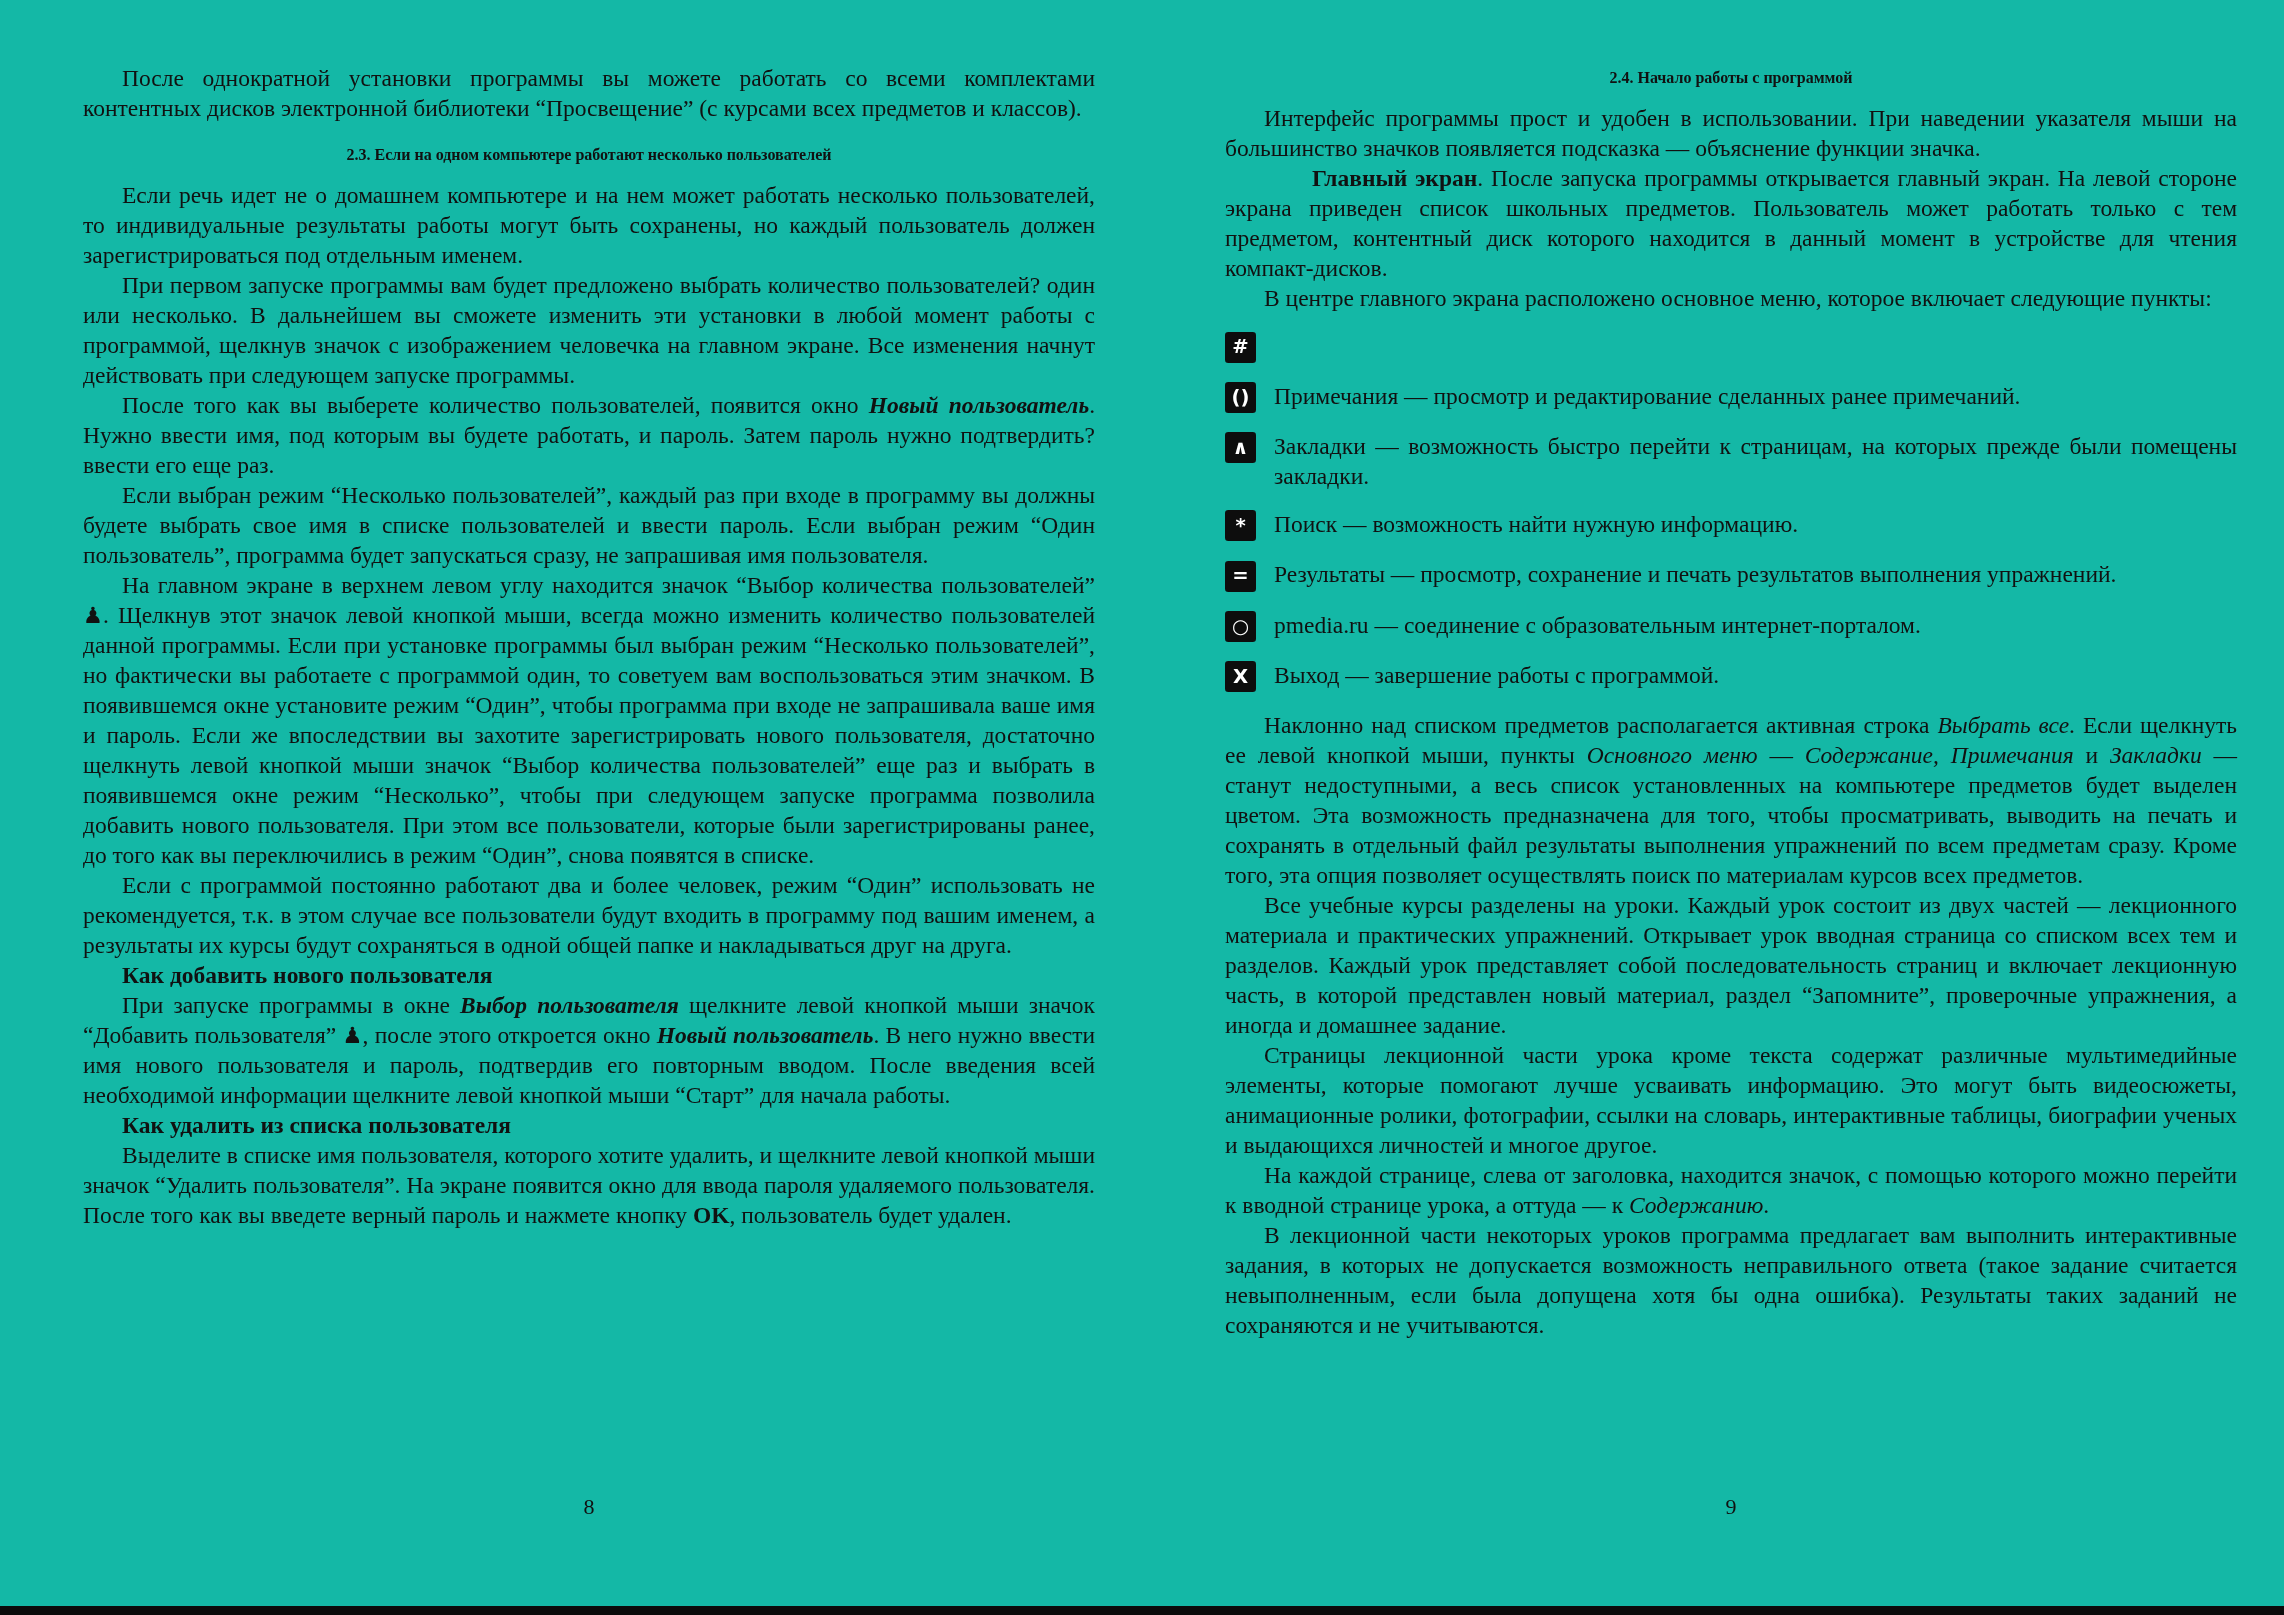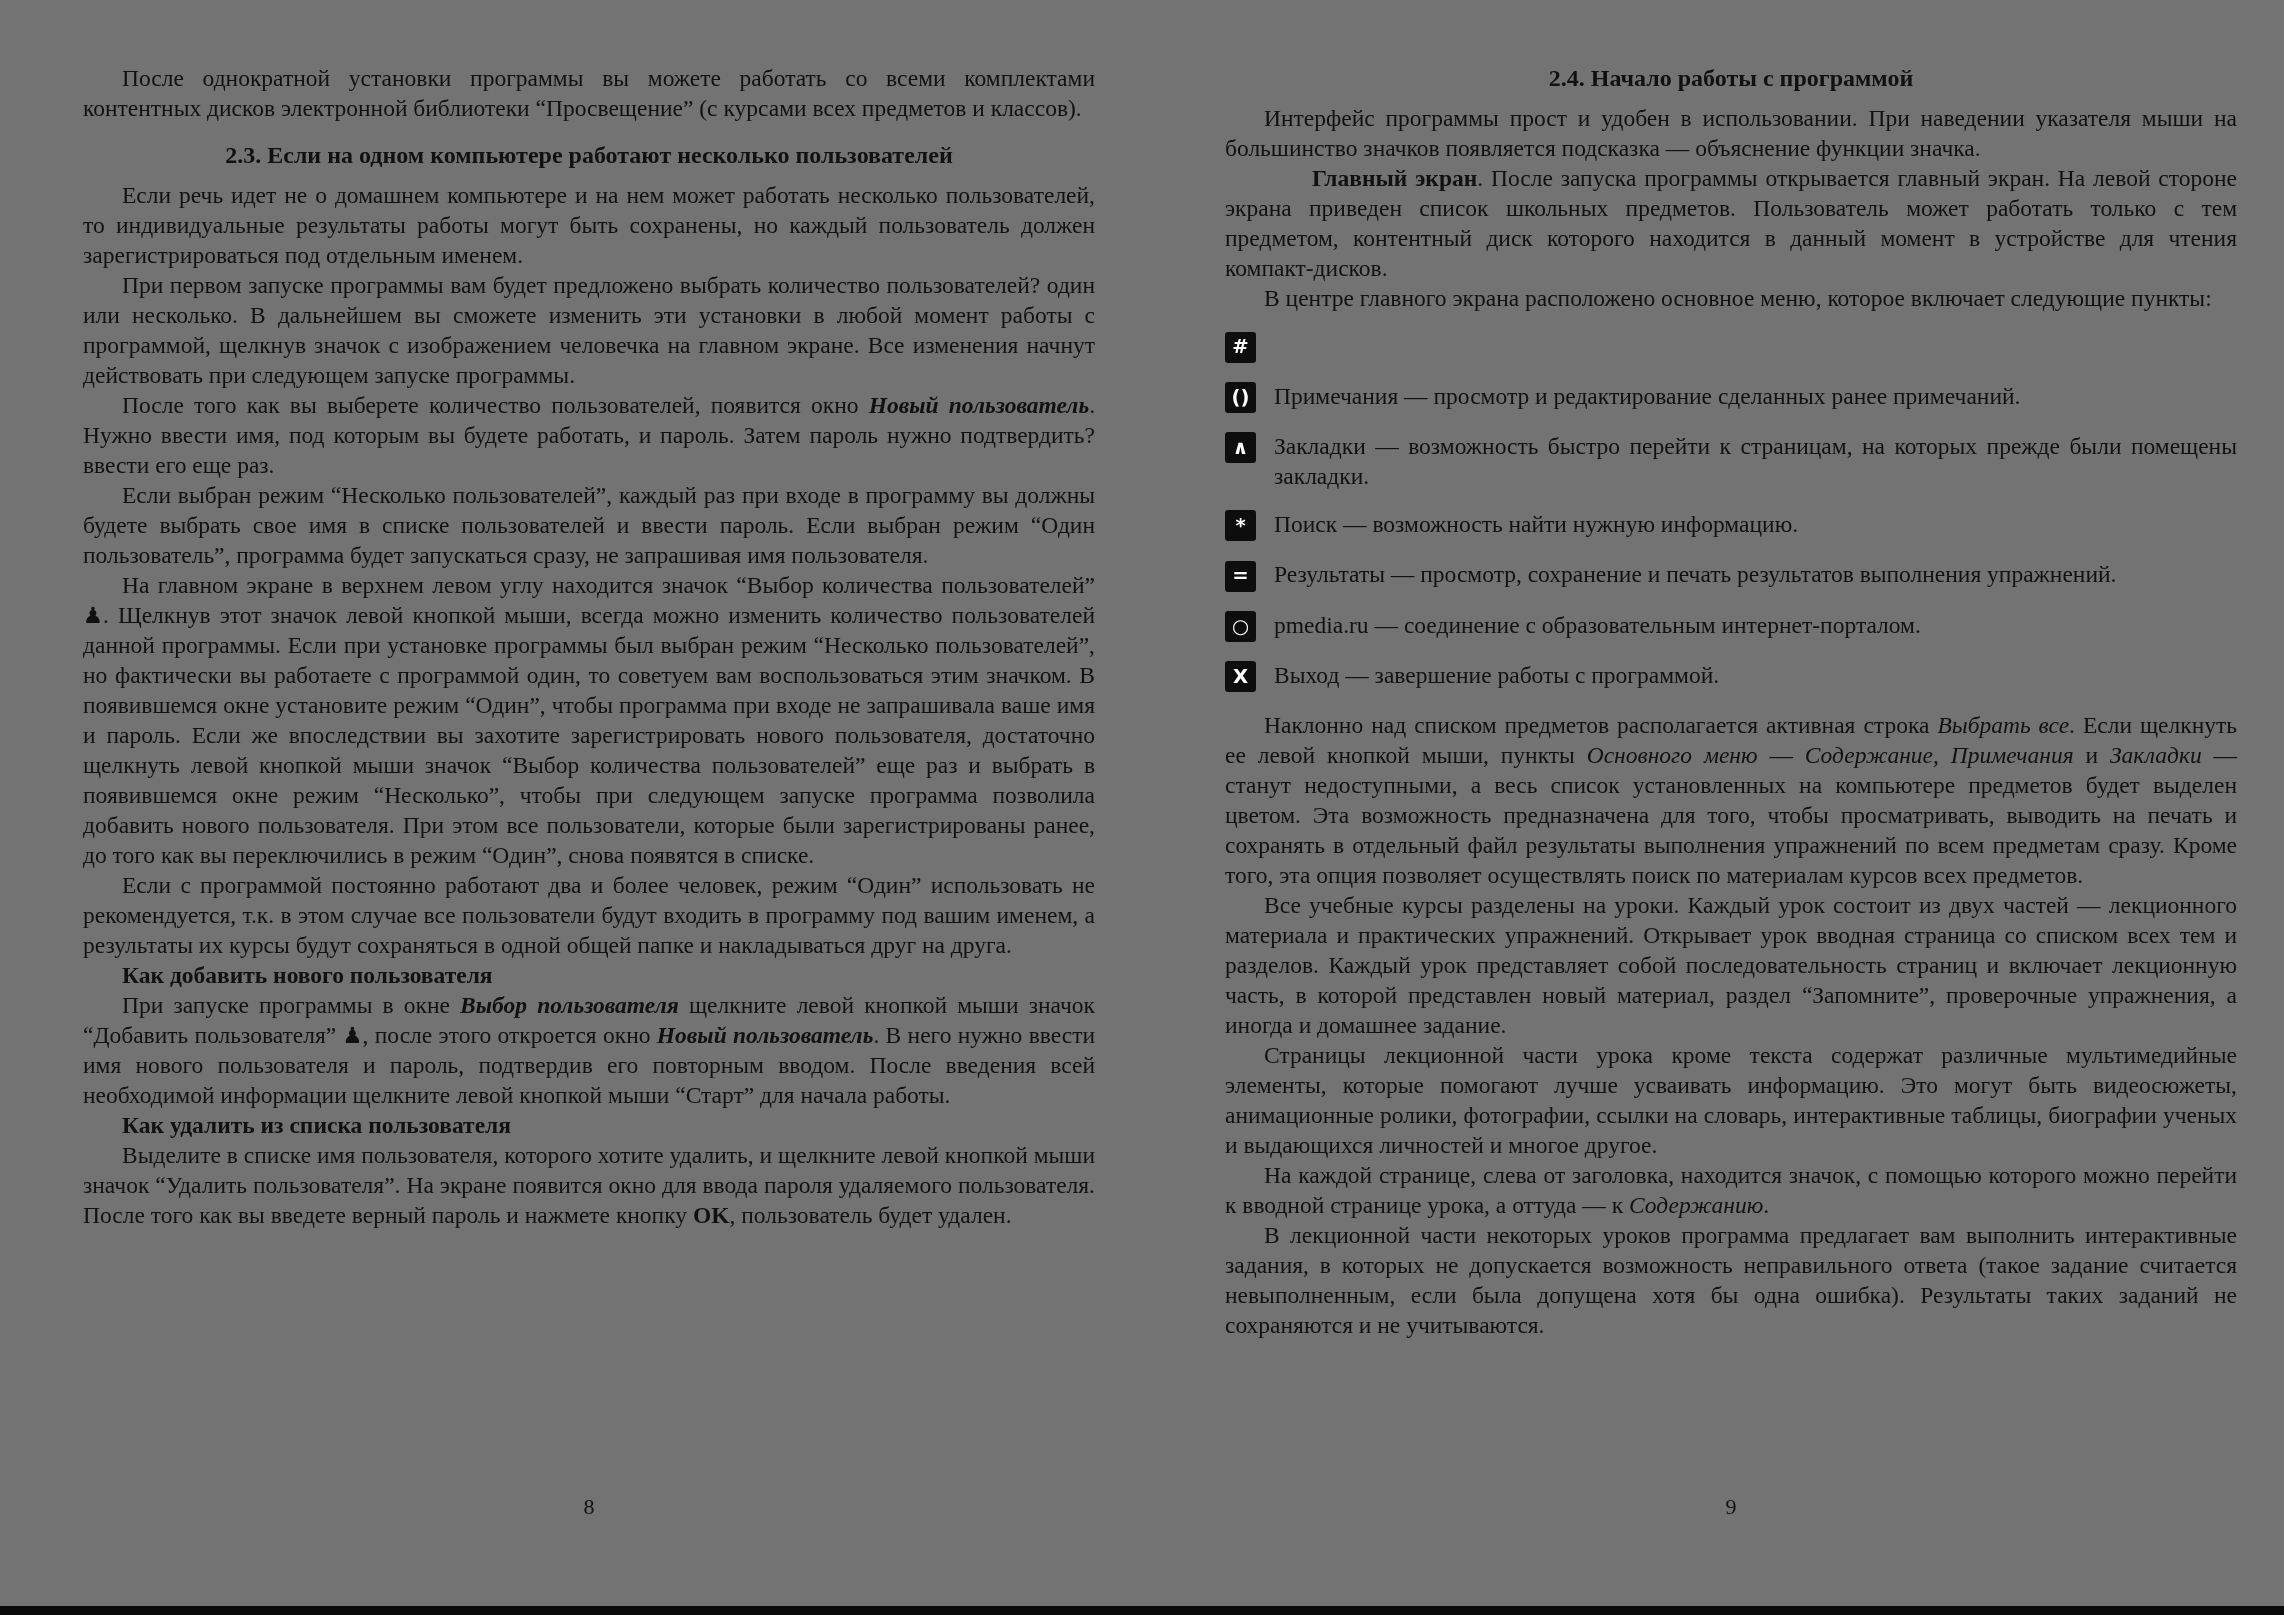--- a/index.html
+++ b/index.html
@@ -1,40 +1,40 @@
 <!DOCTYPE html>
 <html style="font-size:10.4px"><head>
 <meta charset="utf-8">
 <style>
   html, body { margin: 0; padding: 0; background: #e8e8e8; }
   #canvas {
     position: relative;
     width: 2284px;
     height: 1616px;
-    background: #737373;
+    background: #14b8a6;
     overflow: hidden;
     font-family: "Liberation Serif", "DejaVu Serif", serif;
     color: #111111;
   }
   .page {
     position: absolute;
     top: 63px;
     width: 1012px;
     font-size: 23.5px;
     line-height: 30px;
     text-align: justify;
   }
   .page-left  { left: 83px; }
   .page-right { left: 1225px; }
 
   .page p { margin: 0; }
   .indent { text-indent: 39px; }
 
   h2.section-heading {
-    font-size: 24px;
+    font-size: 16px;
     line-height: 30px;
     font-weight: bold;
     text-align: center;
     margin: 17px 0 10.4px 0;
   }
   h2.section-heading.first { margin-top: 0; }
 
   .sub-heading {
     font-weight: bold;
     text-indent: 39px;

